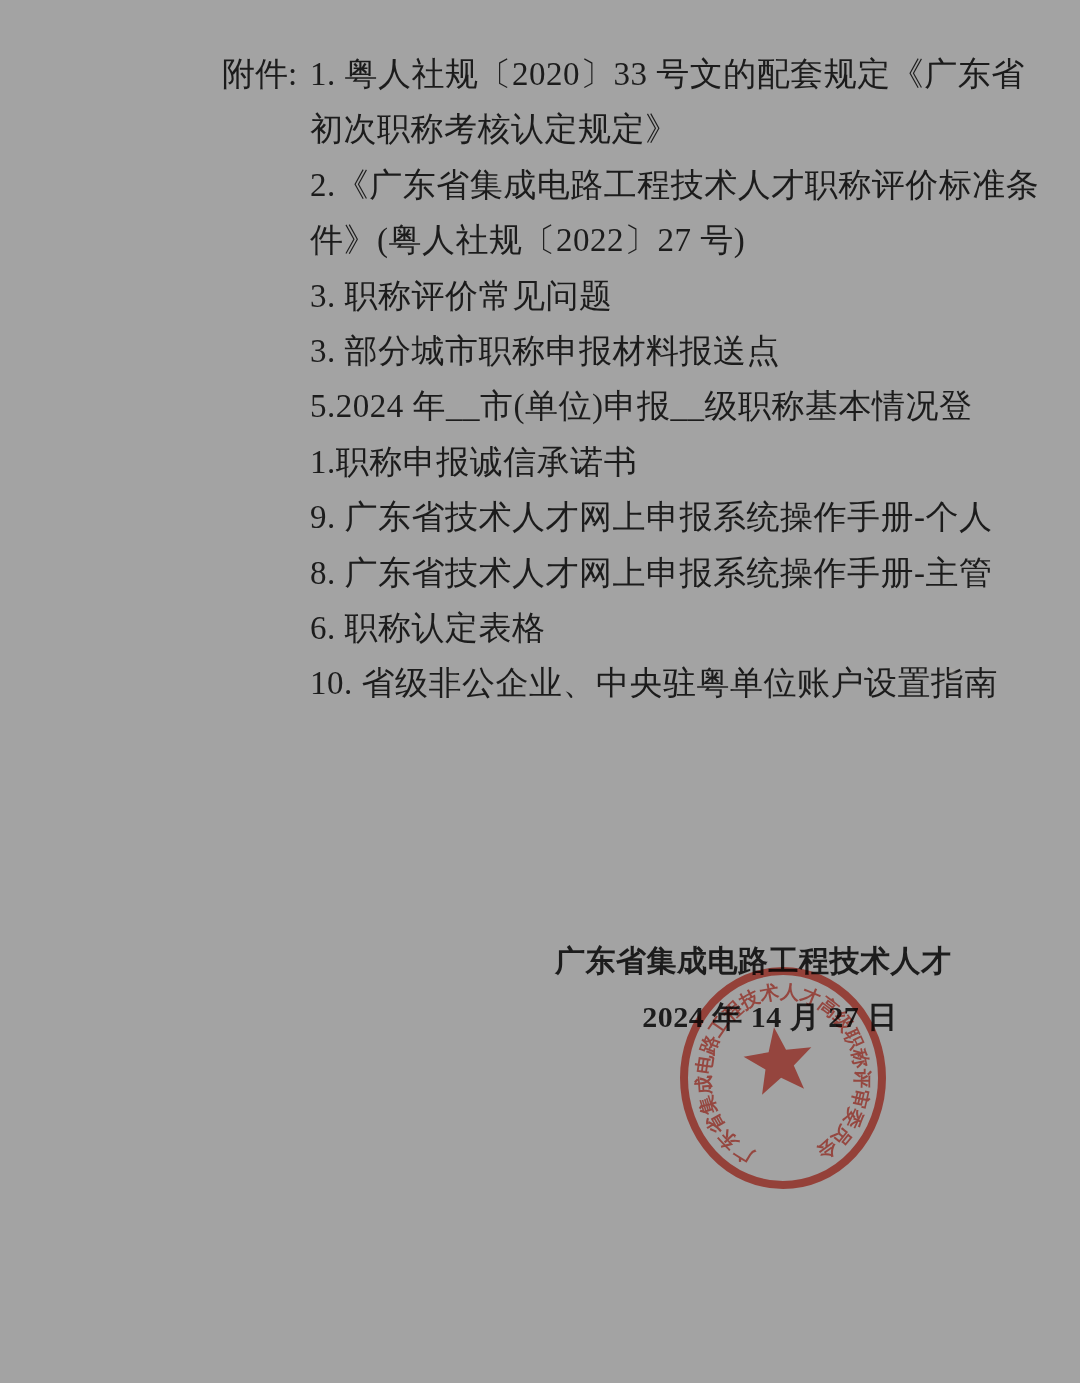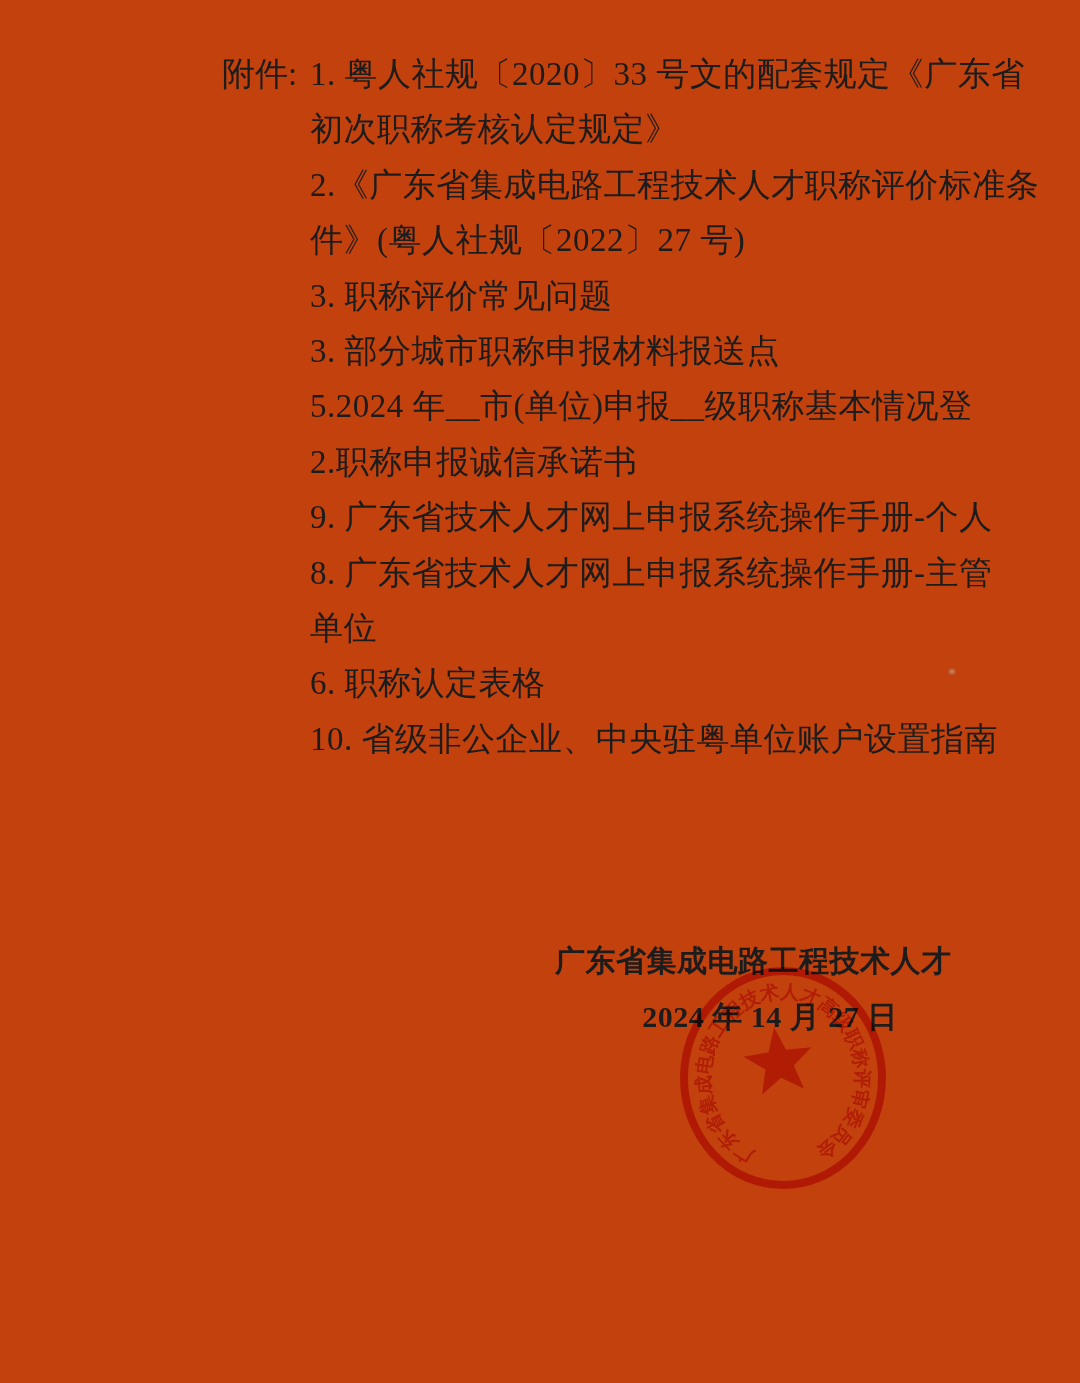--- a/index.html
+++ b/index.html
@@ -2,21 +2,21 @@
 <html><head>
 <meta charset="utf-8">
 <style>
   html, body { margin:0; padding:0; }
   body {
     width:1080px; height:1383px;
     background:#fdfdfc;
     font-family:"Liberation Serif","DejaVu Serif",serif;
     color:#1c1c1c;
   }
-  .page { position:relative; width:1080px; height:1383px; overflow:hidden; background:#c2410c; }
+  .page { position:relative; width:1080px; height:1383px; overflow:hidden; background:#a3a3a3; }
 
   
   .doc-body { position:absolute; top:47px; left:222px; display:flex; }
   .att-label {
     flex:0 0 88px; width:88px;
     font-size:33px; line-height:55.4px; white-space:nowrap;
   }
   .att-items { flex:0 0 auto; }
   .att-line {
     font-size:33px; line-height:55.4px; white-space:nowrap;
@@ -52,24 +52,23 @@
   <div class="doc-body">
     <div class="att-label">附件:</div>
     <div class="att-items">
       <div class="att-line">1. 粤人社规〔2020〕33 号文的配套规定《广东省</div>
       <div class="att-line">初次职称考核认定规定》</div>
       <div class="att-line">2.《广东省集成电路工程技术人才职称评价标准条</div>
       <div class="att-line">件》(粤人社规〔2022〕27 号)</div>
       <div class="att-line">3. 职称评价常见问题</div>
       <div class="att-line">3. 部分城市职称申报材料报送点</div>
       <div class="att-line">5.2024 年__市(单位)申报__级职称基本情况登</div>
-      <div class="att-line">2.职称申报诚信承诺书</div>
+      <div class="att-line">1.职称申报诚信承诺书</div>
       <div class="att-line">9. 广东省技术人才网上申报系统操作手册-个人</div>
       <div class="att-line">8. 广东省技术人才网上申报系统操作手册-主管</div>
-      <div class="att-line">单位</div>
       <div class="att-line">6. 职称认定表格</div>
       <div class="att-line">10. 省级非公企业、中央驻粤单位账户设置指南</div>
     </div>
   </div>
 
   <div class="signature">
     <div class="sig-line sig-org1">广东省集成电路工程技术人才</div>
     <div class="sig-line sig-date">2024 年 14 月 27 日</div>
   </div>
 

